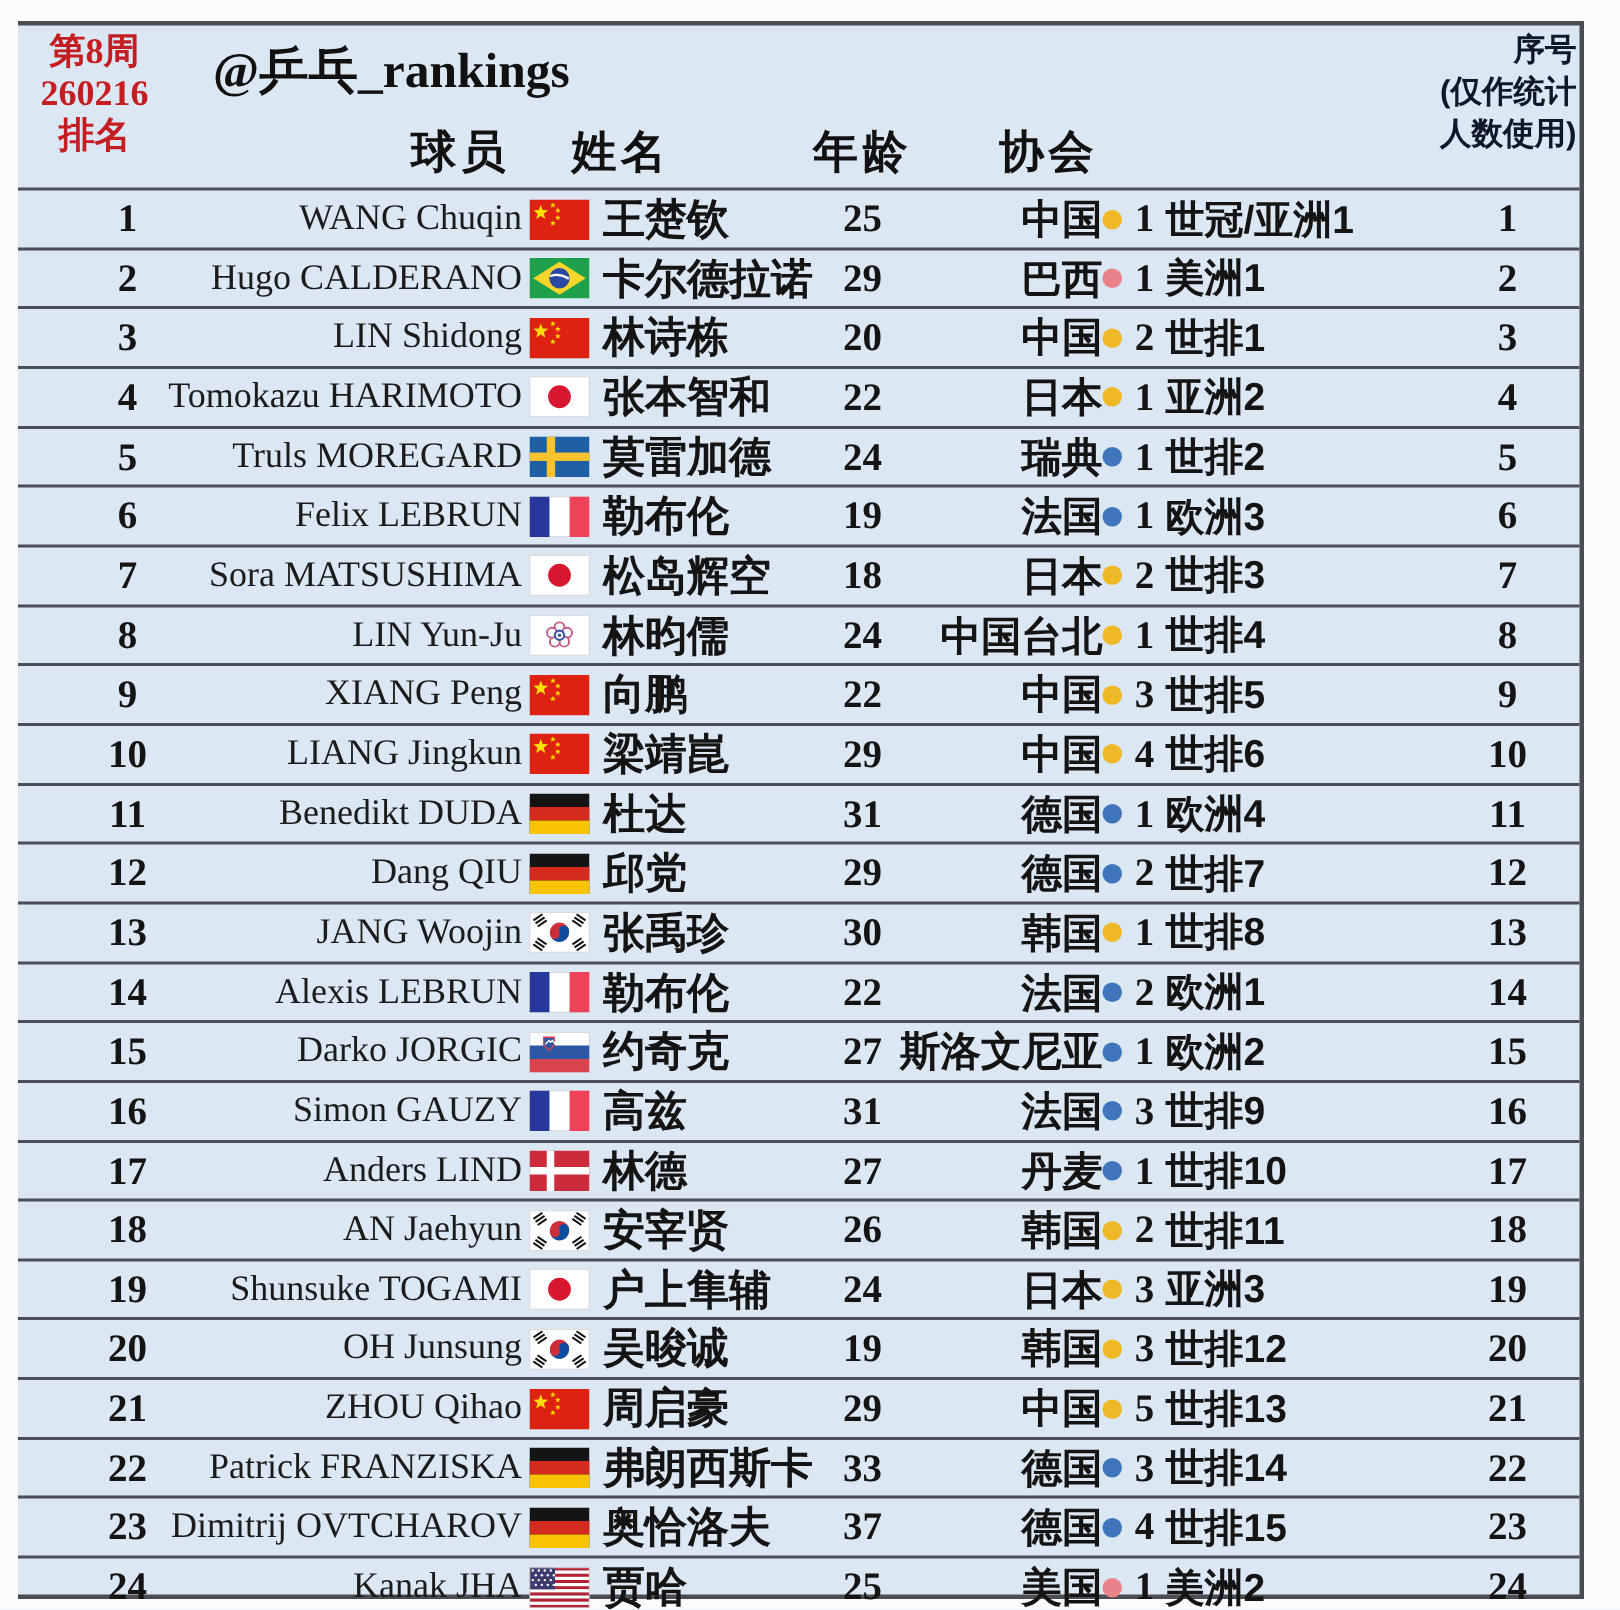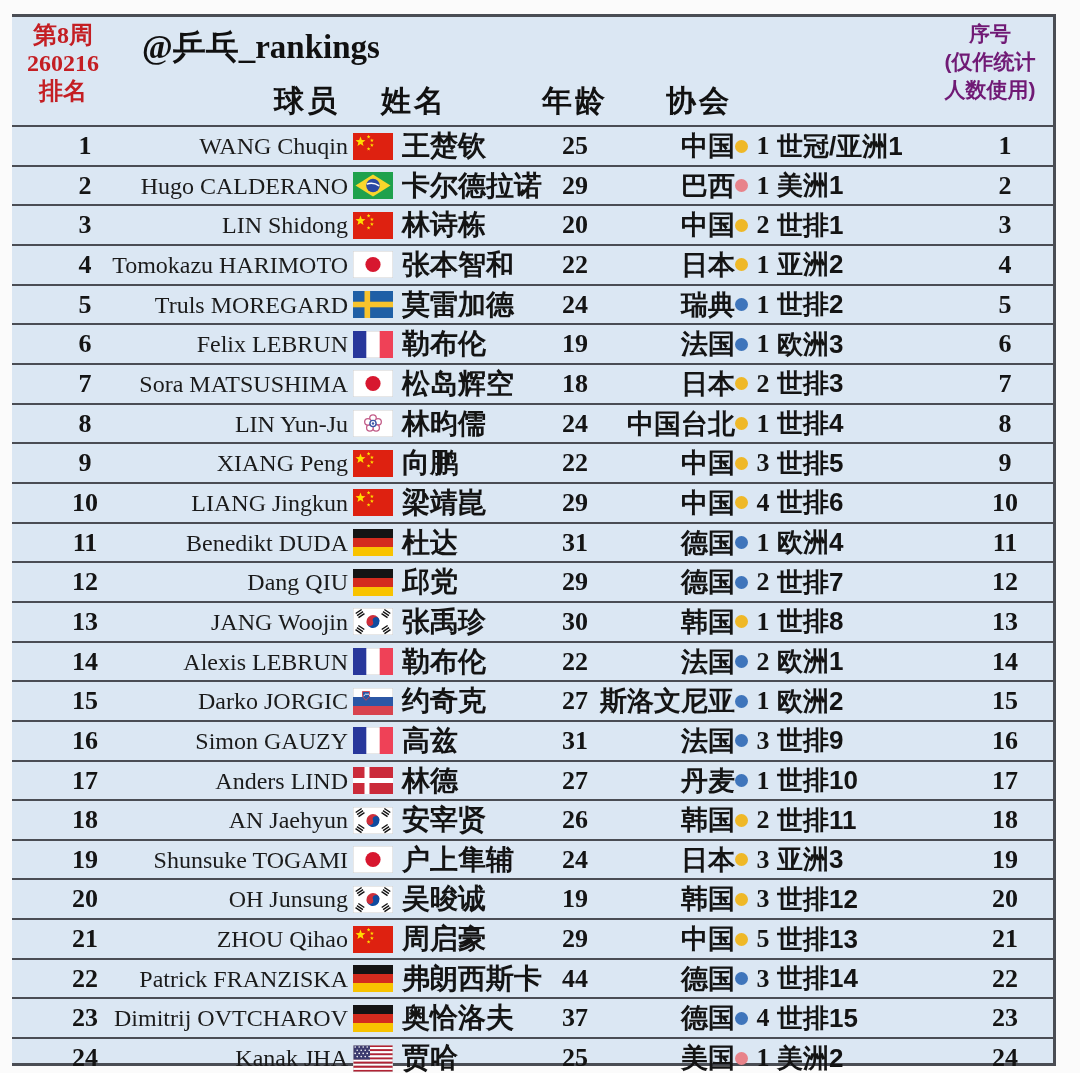--- a/index.html
+++ b/index.html
@@ -23,22 +23,22 @@
     position:absolute;left:130px;top:8px;font-size:33px;font-weight:bold;color:#111;
     font-family:"Liberation Serif", serif;white-space:nowrap;
   }
   .colhead{
     position:absolute;bottom:3px;transform:translateX(-50%);
     font-family:"Liberation Sans", sans-serif;font-weight:bold;font-size:30px;
     letter-spacing:3px;color:#111;white-space:nowrap;margin-top:32px;
   }
   .ch-player{left:295px;} .ch-name{left:402px;} .ch-age{left:563px;font-family:Liberation Mono, monospace;} .ch-assoc{left:687px;}
   .serialhead{
-    position:absolute;right:2px;top:3px;width:122px;text-align:center;
-    color:#701a75;font-weight:bold;font-size:21px;line-height:28px;
+    position:absolute;right:2px;top:3px;width:122px;text-align:right;
+    color:#0f172a;font-weight:bold;font-size:21px;line-height:28px;
     font-family:"Liberation Sans", sans-serif;white-space:nowrap;
   }
   
   .rows{position:relative;}
   .row{
     display:grid;
     grid-template-columns:146px 192px 46px 155px 48px 136px 14px 28px 190px 76px auto;
     height:39.66px;box-sizing:border-box;border-top:2px solid #4a4d54;align-items:center;
   }
   .c{overflow:visible;}
@@ -628,21 +628,21 @@
           <span>Patrick FRANZISKA</span>
         </div>
     <div class="c flag">
           <svg width="40" height="27" viewBox="0 0 40 27" xmlns="http://www.w3.org/2000/svg">
             <rect width="40" height="27" fill="#141414"></rect>
             <rect y="9" width="40" height="9" fill="#D42B1E"></rect>
             <rect y="18" width="40" height="9" fill="#F8C300"></rect>
           </svg>
         </div>
     <div class="c namecn">弗朗西斯卡</div>
-    <div class="c age">44</div>
+    <div class="c age">33</div>
     <div class="c assoc">德国</div>
     <div class="c dot"><span class="dotmark" style="background: rgb(63, 117, 187);"></span></div>
     <div class="c anum">3</div>
     <div class="c region">世排14</div>
     <div class="c serial">22</div>
   </div>
 
   <div class="row">
     <div class="c rank">23</div>
     <div class="c player">

